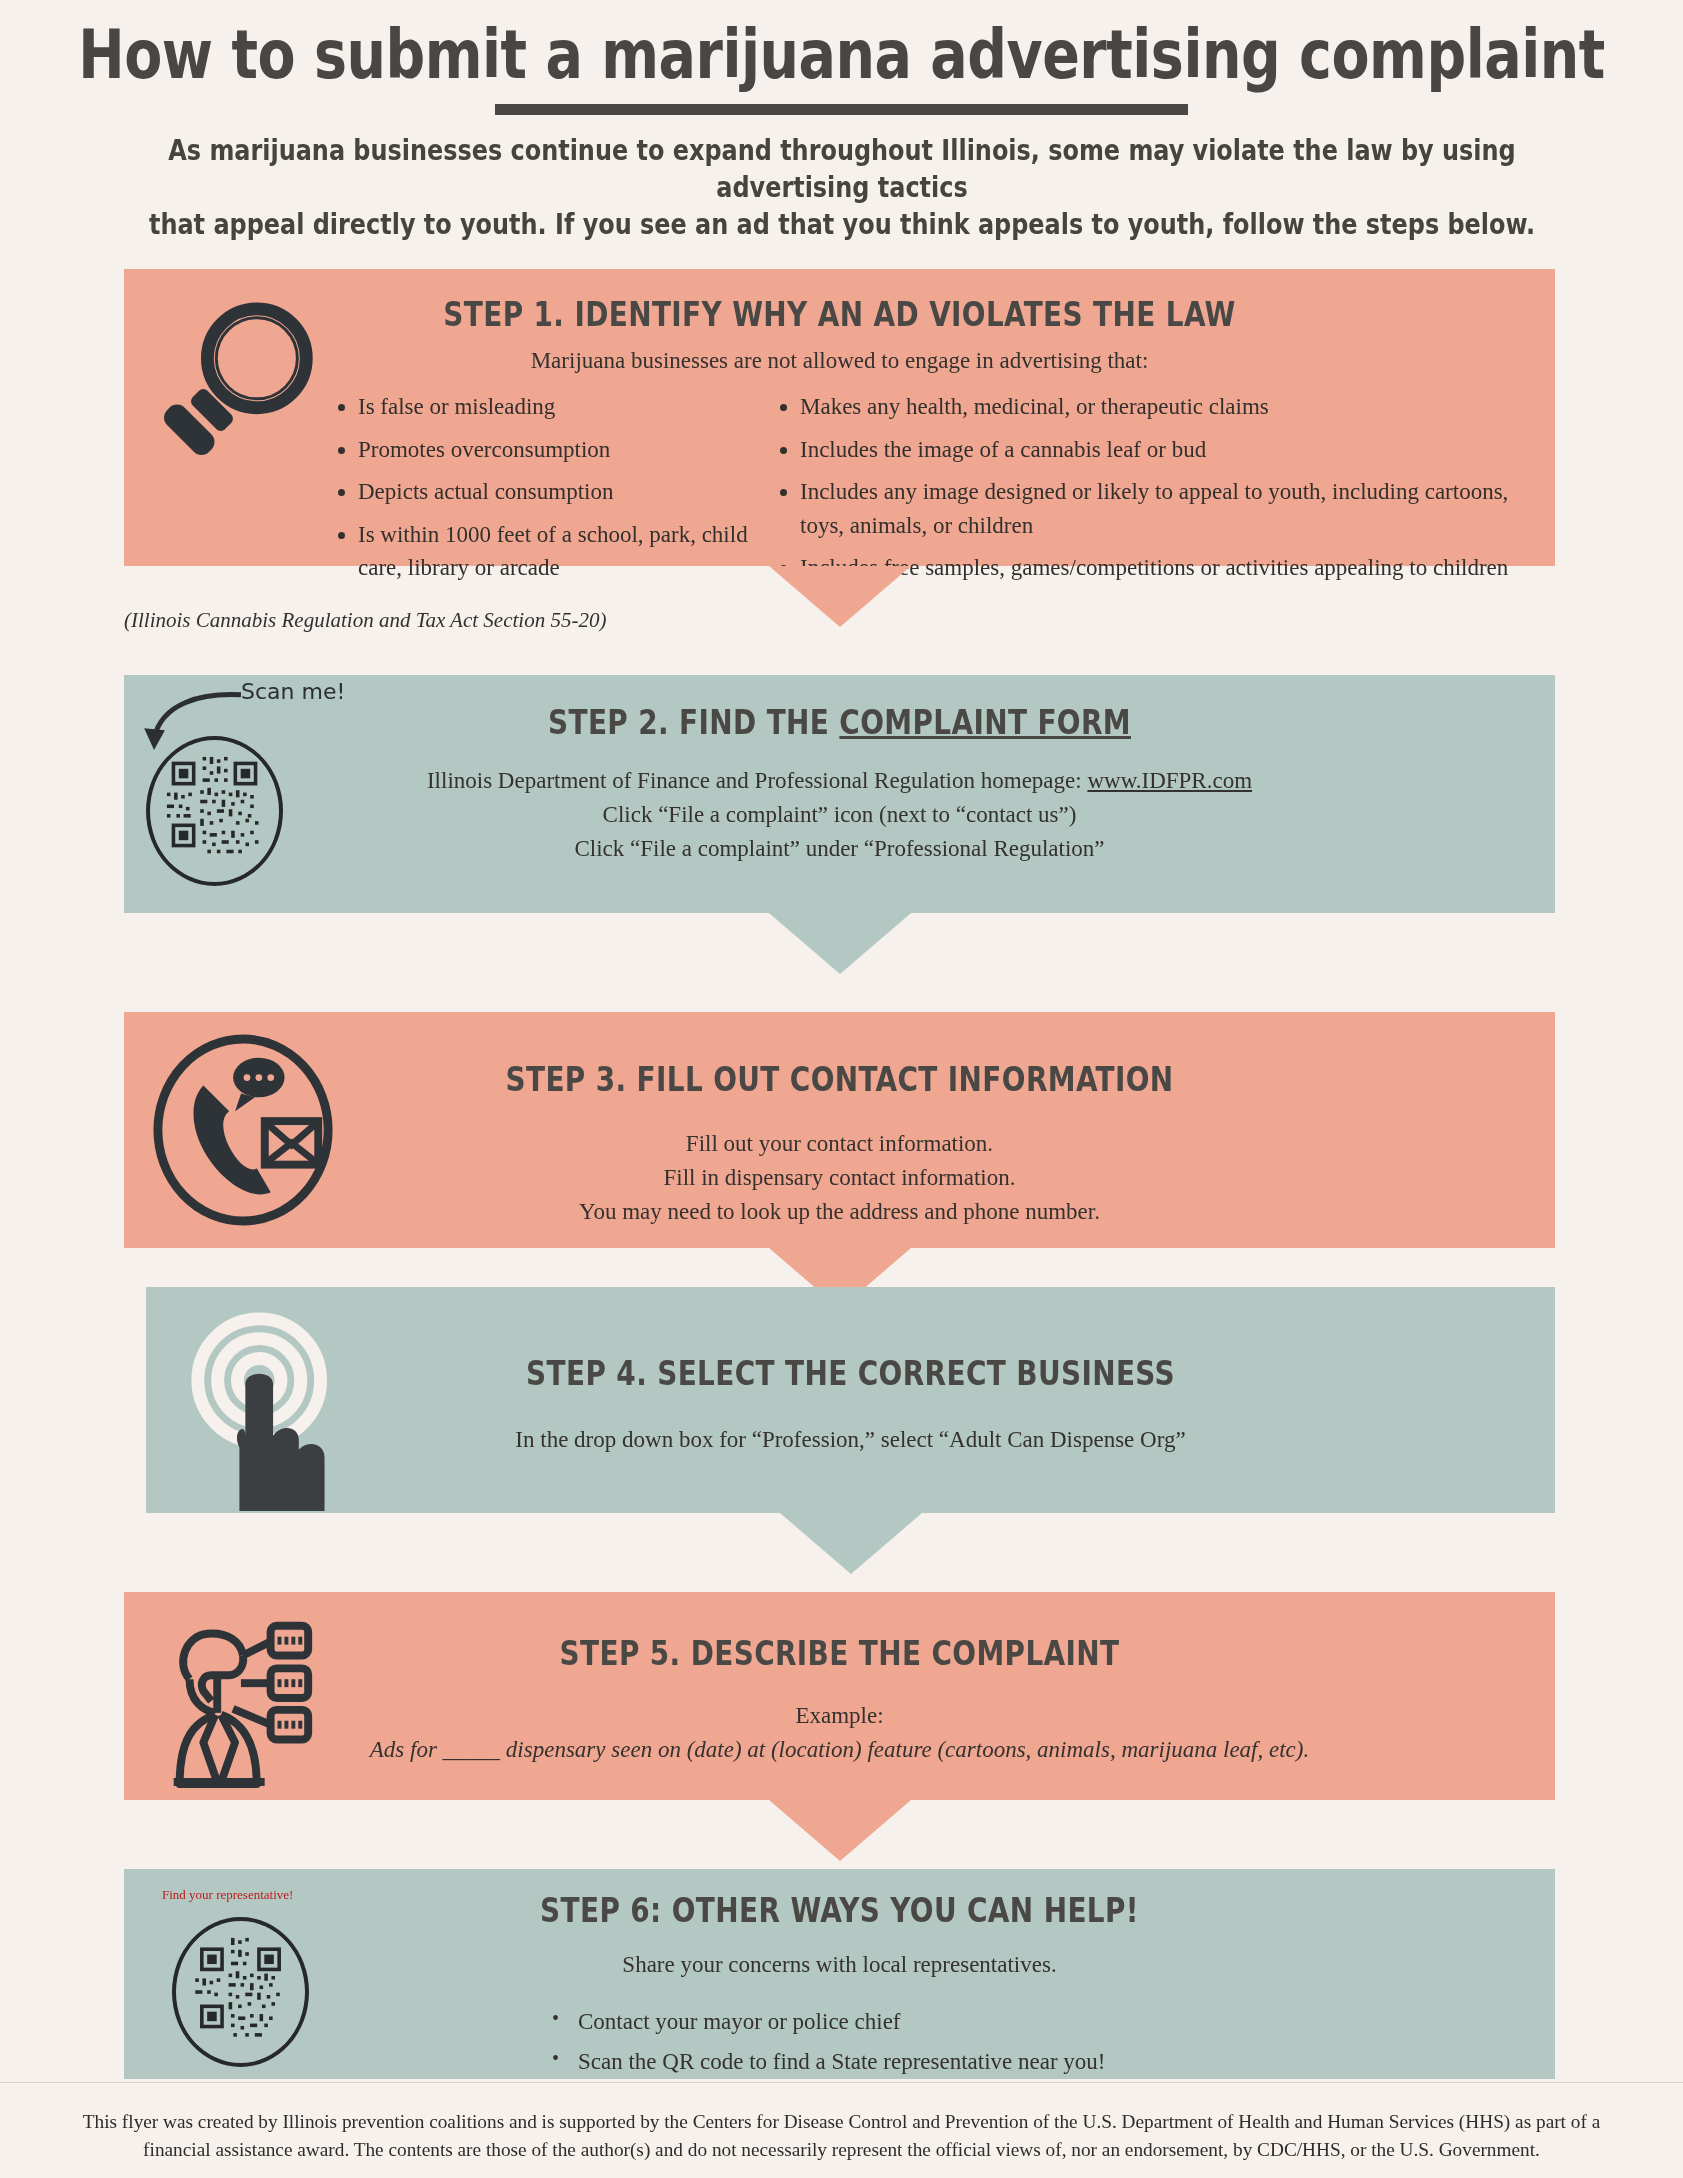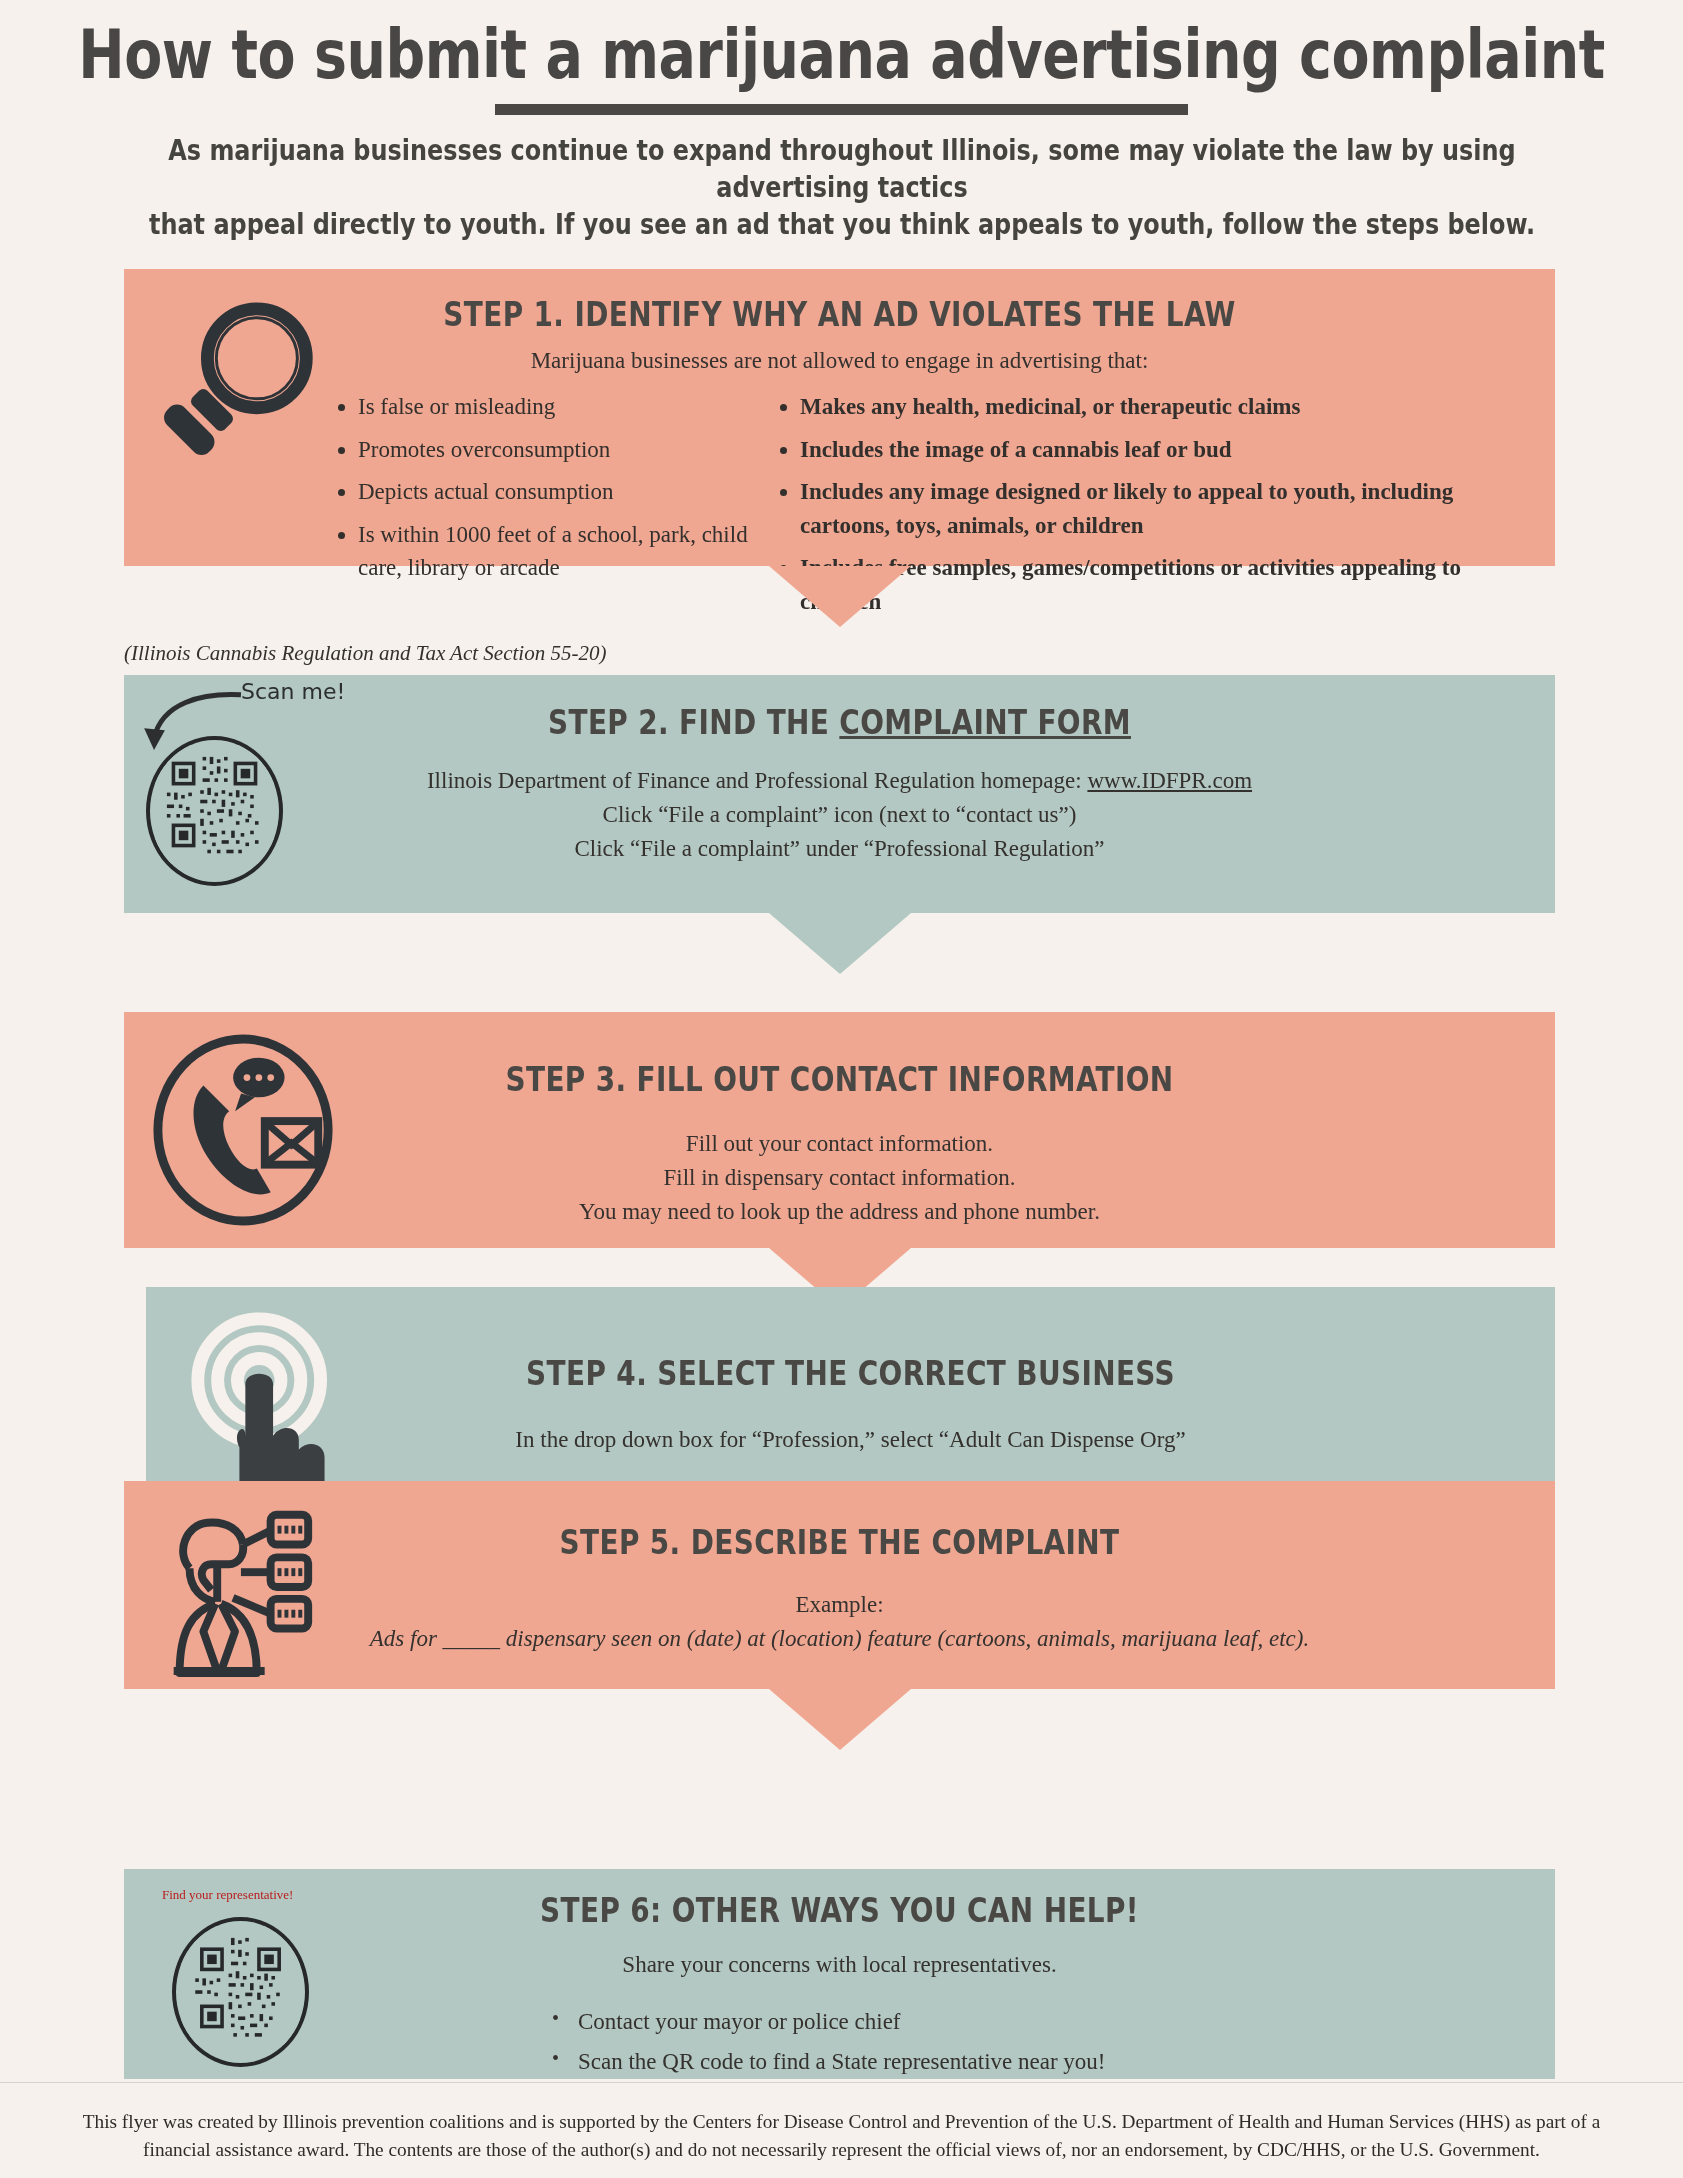--- a/index.html
+++ b/index.html
@@ -119,21 +119,21 @@
     padding-right: 18px;
   }
   .cols ul {
     margin: 0;
     padding: 0 0 0 26px;
     font-size: 23px;
     line-height: 1.46;
     color: #322f2c;
   }
   .col-a { width: 396px; }
-  .col-b { flex: 1; font-weight: bold; }
+  .col-b { flex: 1; }
   .cols li { margin-bottom: 9px; }
   .citation {
     text-align: left;
     font-style: italic;
     font-size: 21px;
     color: #33302d;
     margin-top: 14px;
   }
 
   
@@ -387,21 +387,21 @@
       </svg>
 
       <div class="step-title" style="padding-top:67px;">STEP 4. SELECT THE CORRECT BUSINESS</div>
       <div class="centered-lines" style="margin-top:30px;">
         <span class="ln">In the drop down box for “Profession,” select “Adult Can Dispense Org”</span>
       </div>
       <div class="arrow"></div>
     </div>
   </div>
 
-  <div class="step coral" style="top:1481px;height:208px;">
+  <div class="step coral" style="top:1592px;height:208px;">
     <div class="body">
       <svg class="icon-slot" style="left:22px;top:14px;" width="178" height="184" viewBox="0 0 180 186">
         <g fill="none" stroke="#2e3338" stroke-width="8" stroke-linejoin="round">
           <path d="M44 74 C 30 58, 40 30, 62 28 C 82 26, 96 36, 98 50"></path>
           <path d="M98 50 C 100 62, 92 70, 84 70 L 66 70 C 58 70, 54 78, 58 86 L 66 96"></path>
           <path d="M44 74 C 44 96, 58 106, 70 108"></path>
           <path d="M72 70 L 72 108"></path>
           <path d="M98 50 L 126 36"></path>
           <path d="M96 78 L 126 78"></path>
           <path d="M88 104 L 126 120"></path>

